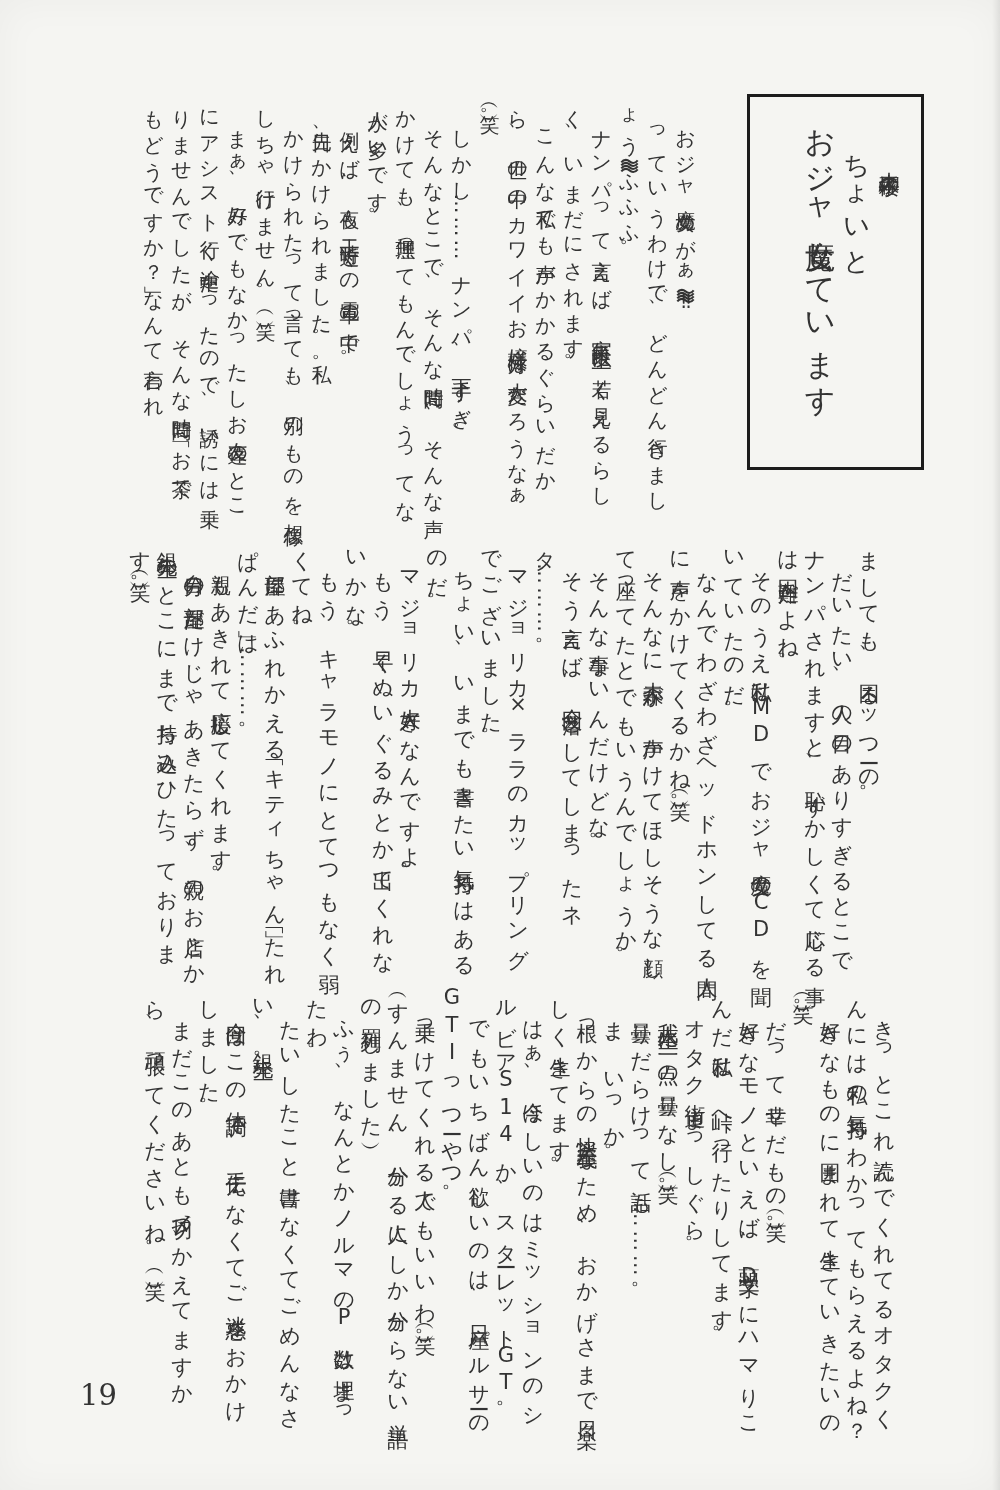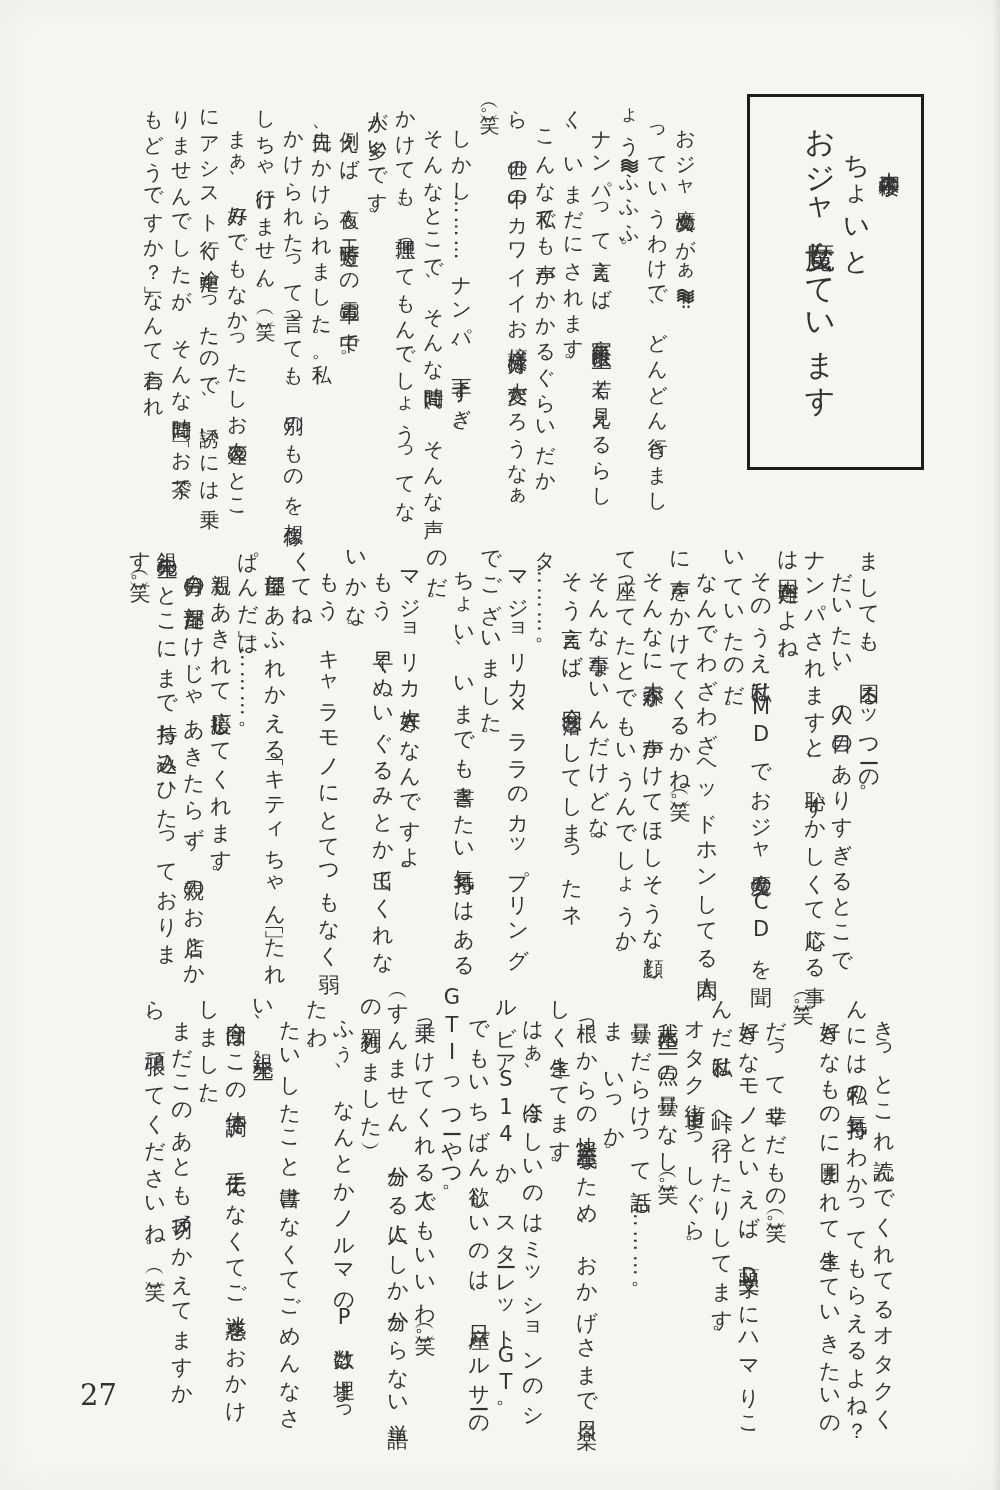--- a/index.html
+++ b/index.html
@@ -133,15 +133,15 @@
       <p class="ind">はぁ、今ほしいのはミッションのシルビア<span class="u">S14</span>か、スターレット<span class="u">GT</span>。</p>
       <p class="ind">でもいちばん欲しいのは、日産パルサーの<span class="u">GTI</span>っつーやつ。</p>
       <p class="ind">乗っけてくれる人でもいいわ（笑）。</p>
       <p class="noind">（すんません、分かる人にしか分からない単語の羅列しました）</p>
       <p class="ind">ふぅ、なんとかノルマの<span class="u">P</span>数は埋まったわ。</p>
       <p class="ind">たいしたこと書けなくてごめんなさい、銀先生。</p>
       <p class="ind">今回はこの体調で、手伝えなくてご迷惑をおかけしました。</p>
       <p class="ind">まだこのあとも〆切つかえてますから、頑張ってくださいね。（笑）</p>
     </div>
 
-  <div class="page-number">27</div>
+  <div class="page-number">19</div>
 
 </div>
 
 </body></html>

